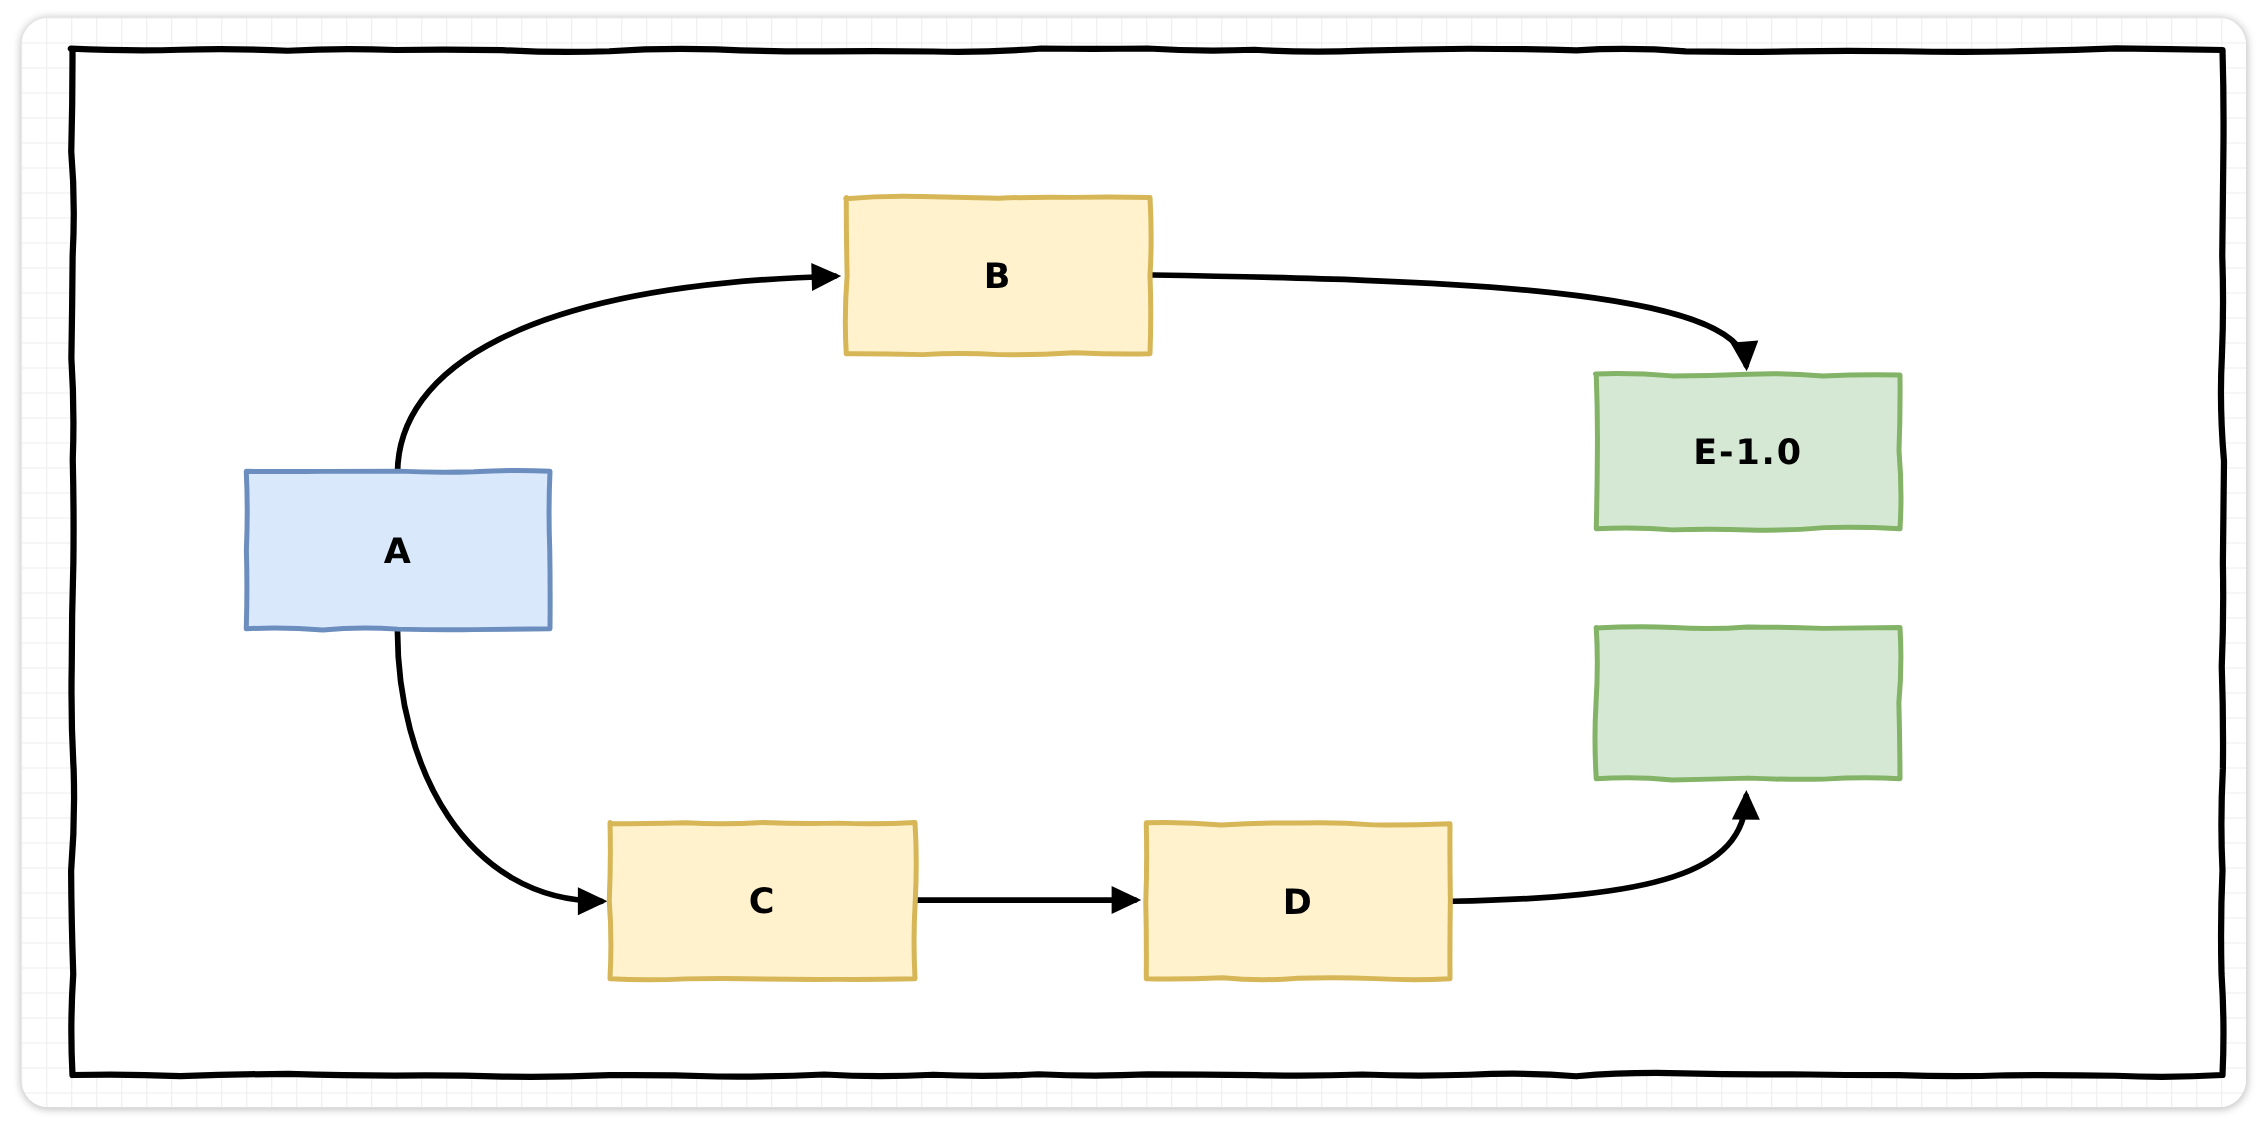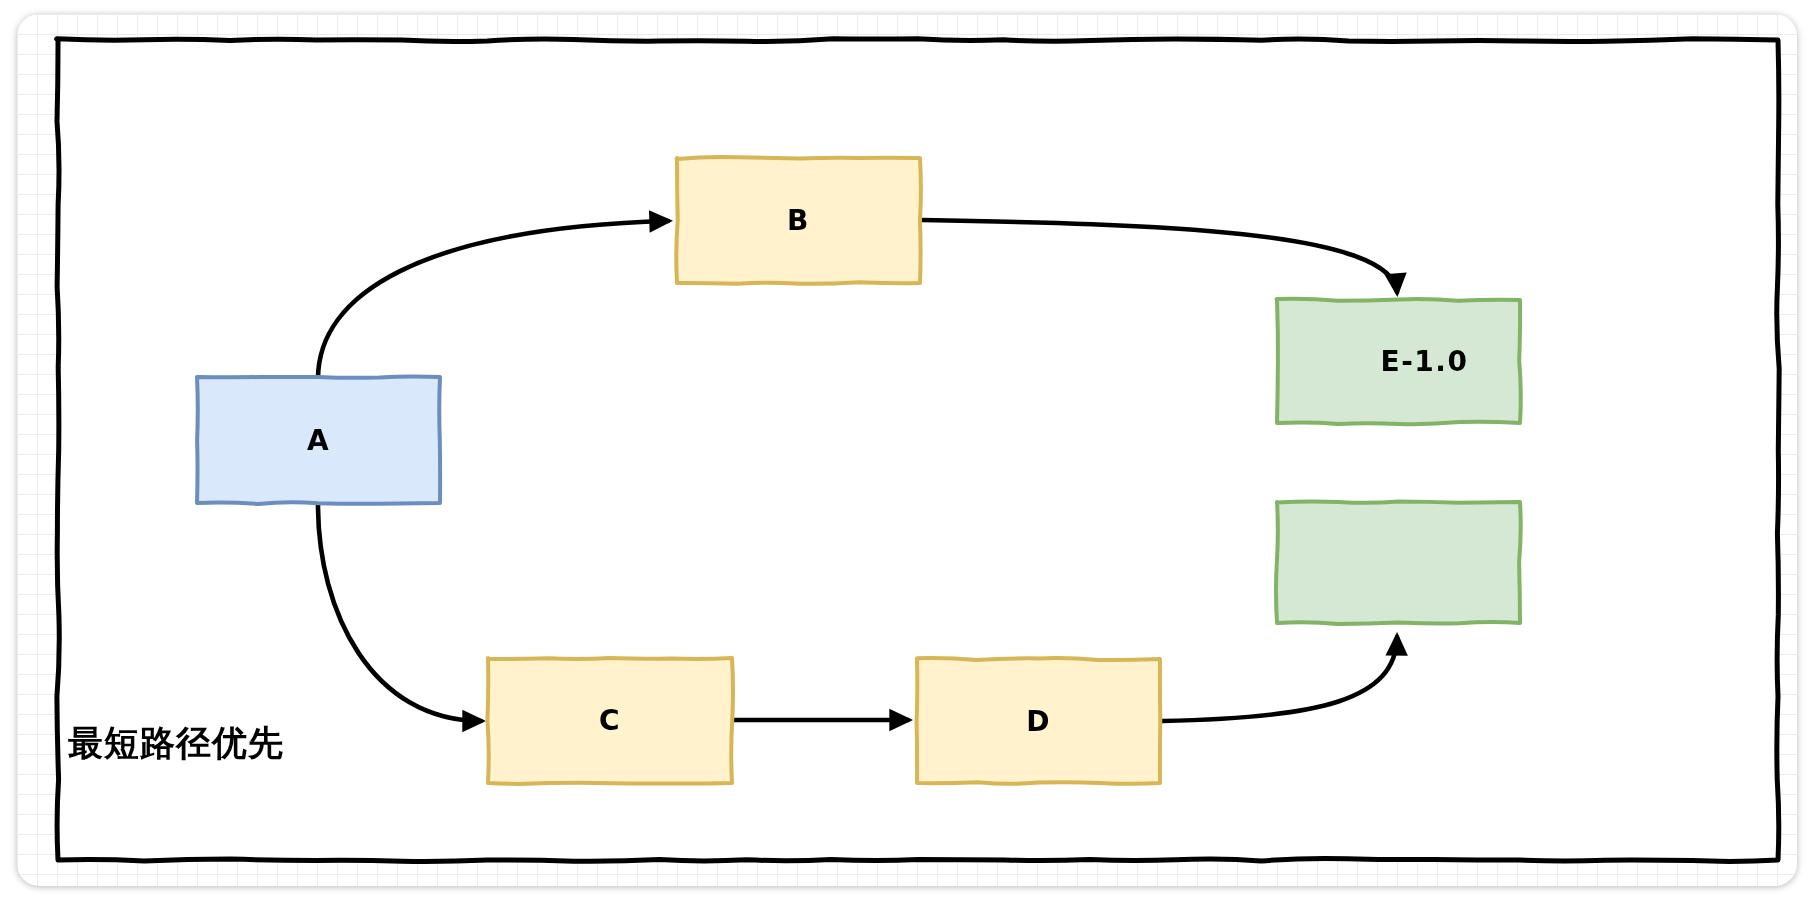--- a/index.html
+++ b/index.html
@@ -47,20 +47,19 @@
         <path class="nodeRect" d="M197.02433280216064,377.0628874572925 Q227.8,377.4 258.5,377.1 Q286.4,377.1 318.7,376.9 Q348.8,378.4 379.1,377.4 Q410.4,375.6 440.0,377.0 Q438.6,407.6 439.8,439.7 Q440.3,469.9 440.0,503.0 Q410.0,503.3 379.1,503.7 Q350.2,504.1 318.1,503.3 Q287.1,501.1 258.3,504.0 Q226.5,501.5 197.0,503.0 Q198.0,470.9 197.1,440.2 Q198.5,407.0 197.0,377.0 Z" fill="#dae8fc" stroke="#6c8ebf" stroke-width="4"></path>
         <path class="nodeRect" d="M676.6472423287574,158.97408152592834 Q706.5,156.3 737.8,157.2 Q767.2,157.8 799.3,158.6 Q829.5,157.3 858.4,157.9 Q890.3,157.4 920.0,158.0 Q921.8,191.0 920.0,220.1 Q921.2,251.3 920.0,283.0 Q891.6,283.6 859.6,282.2 Q827.6,284.2 799.4,283.7 Q766.8,281.8 738.2,283.7 Q707.0,282.9 677.0,283.0 Q675.2,252.9 677.7,220.3 Q677.0,188.7 677.0,158.0 Z" fill="#fff2cc" stroke="#d6b656" stroke-width="4"></path>
         <path class="nodeRect" d="M488.03425301953683,659.0438927281182 Q516.5,659.0 548.4,658.2 Q578.1,659.9 610.3,658.0 Q640.9,659.2 670.4,658.5 Q703.3,659.6 732.0,658.0 Q733.9,688.1 732.2,721.0 Q730.4,751.6 732.0,783.0 Q700.1,783.7 670.6,783.5 Q639.7,783.7 609.9,783.2 Q581.5,782.4 548.7,783.1 Q516.9,784.7 488.0,783.0 Q489.7,750.2 487.4,720.6 Q488.8,688.5 488.0,658.0 Z" fill="#fff2cc" stroke="#d6b656" stroke-width="4"></path>
         <path class="nodeRect" d="M917.0894521222217,658.1801081710961 Q946.7,657.2 976.9,660.0 Q1006.7,658.0 1039.3,658.4 Q1067.8,657.4 1098.6,659.9 Q1127.7,660.2 1160.0,659.0 Q1159.8,688.3 1160.3,720.6 Q1159.8,751.6 1160.0,783.0 Q1131.6,784.7 1099.7,782.9 Q1069.4,781.7 1038.4,782.6 Q1007.2,785.1 978.2,782.2 Q946.5,783.5 917.0,783.0 Q917.3,750.3 916.6,721.9 Q917.8,691.4 917.0,659.0 Z" fill="#fff2cc" stroke="#d6b656" stroke-width="4"></path>
         <path class="nodeRect" d="M1276.4538531064288,299.12097614184023 Q1306.5,298.1 1337.5,300.7 Q1367.2,300.7 1398.8,299.4 Q1427.0,298.0 1458.3,300.8 Q1489.5,299.3 1520.0,300.0 Q1520.3,331.9 1519.2,360.5 Q1521.9,392.5 1520.0,423.0 Q1488.4,421.3 1459.5,422.1 Q1428.9,424.8 1399.2,424.0 Q1368.7,422.8 1337.9,423.9 Q1309.4,421.6 1277.0,423.0 Q1277.7,393.6 1277.9,362.2 Q1278.2,332.3 1277.0,300.0 Z" fill="#d5e8d4" stroke="#82b366" stroke-width="4"></path>
         <path class="nodeRect" d="M1276.8923498369288,502.4549078146927 Q1308.7,500.7 1338.7,502.0 Q1368.4,503.9 1398.2,501.6 Q1429.3,501.8 1458.4,502.7 Q1491.0,502.2 1520.0,502.0 Q1521.8,532.6 1519.1,562.1 Q1519.9,592.2 1520.0,623.0 Q1491.1,621.1 1459.3,623.3 Q1430.4,623.9 1398.6,622.5 Q1367.6,623.5 1337.8,624.0 Q1307.7,620.9 1277.0,623.0 Q1275.1,592.0 1276.8,562.9 Q1278.8,531.2 1277.0,502.0 Z" fill="#d5e8d4" stroke="#82b366" stroke-width="4"></path>
       </g>
   </svg>
 
   <div class="overlay" id="label-layer">
-    <div class="caption">最短路径优先</div>
   <div class="node-label" style="left: 197px; top: 377px; width: 243px; height: 126px;">A</div>
       <div class="node-label" style="left: 677px; top: 158px; width: 243px; height: 125px;">B</div>
       <div class="node-label" style="left: 488px; top: 658px; width: 244px; height: 125px;">C</div>
       <div class="node-label" style="left: 917px; top: 659px; width: 243px; height: 124px;">D</div>
-      <div class="node-label" style="left: 1277px; top: 300px; width: 243px; height: 123px; padding-left: 26px;">E-1.0</div>
+      <div class="node-label" style="left: 1277px; top: 300px; width: 243px; height: 123px;">E-1.0</div>
     </div>
 </div>
 
 </body></html>

